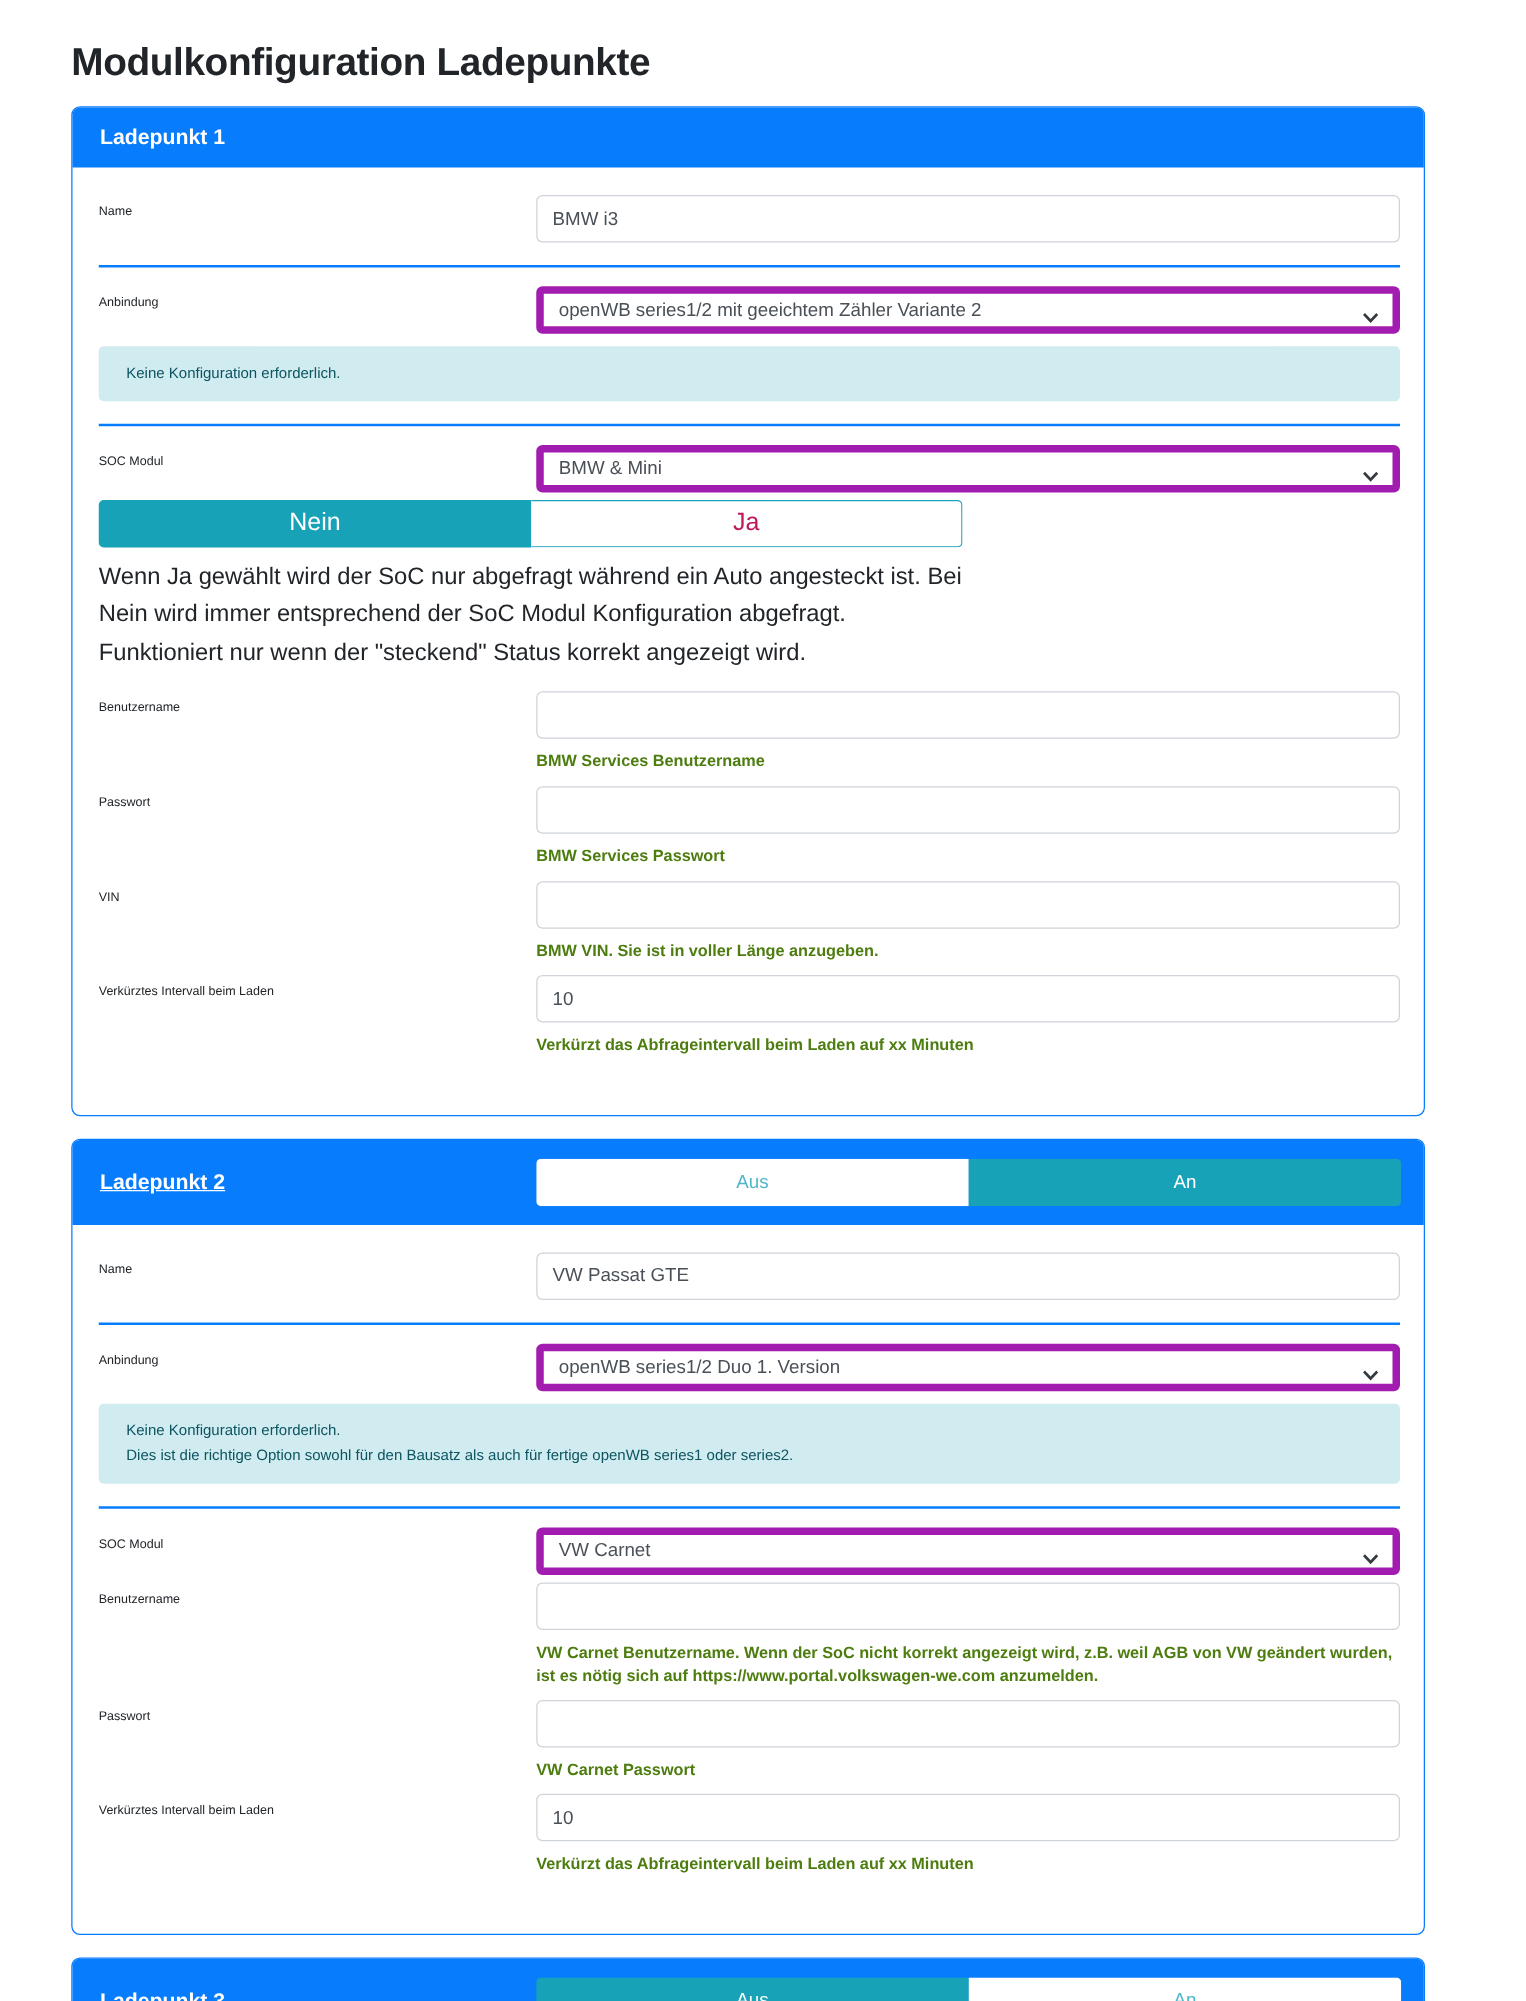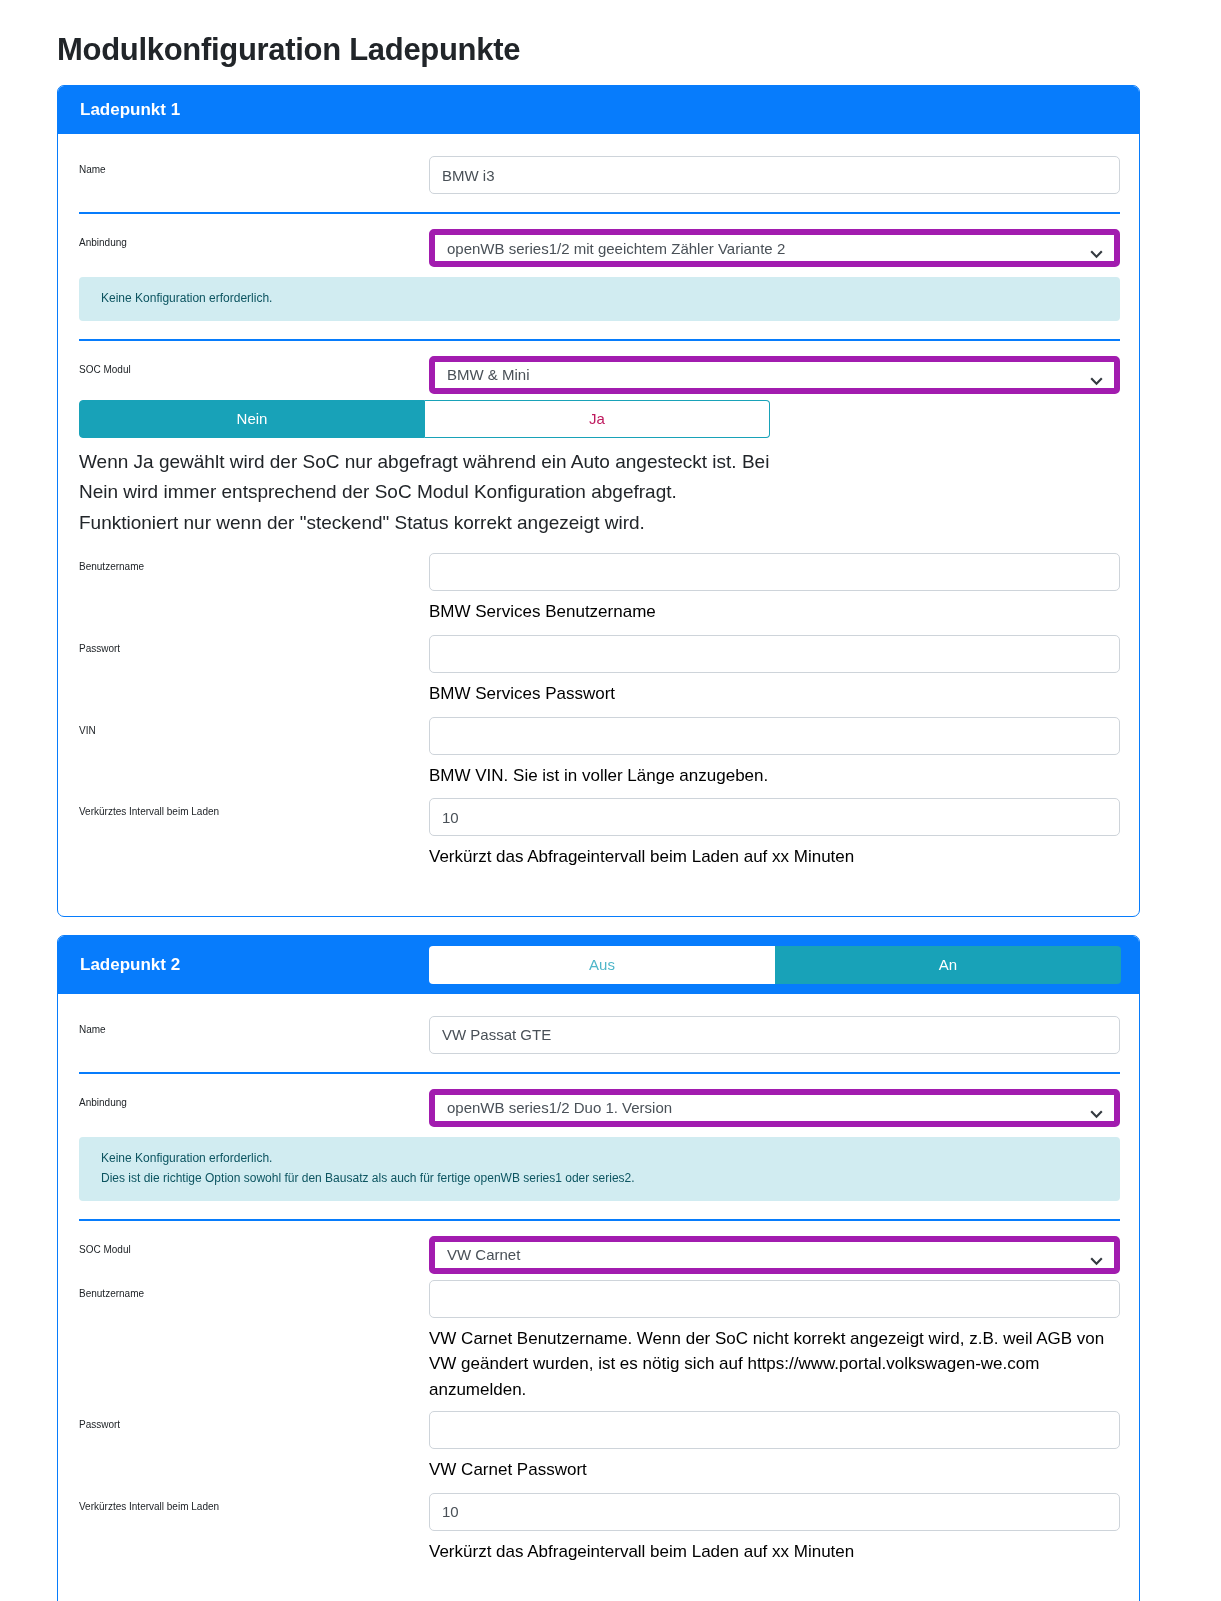--- a/index.html
+++ b/index.html
@@ -29,21 +29,21 @@
     background: #077cfc;
     color: #fff;
     font-size: 17px;
     font-weight: 700;
     height: 48px;
     display: flex;
     align-items: center;
     padding: 0 22px;
     border-radius: 6px 6px 0 0;
   }
-  .card-header.with-toggle { height: 58px; }
+  .card-header.with-toggle { height: 68px; text-decoration: underline; }
   .card.header-only { border-radius: 7px; }
   .card.header-only .card-header { border-radius: 6px; }
   .header-toggle {
     position: absolute;
     left: 371px;
     top: 50%;
     transform: translateY(-50%);
     width: 692px;
     height: 38px;
     display: flex;
@@ -98,24 +98,25 @@
     display: flex;
     align-items: center;
     padding: 0 32px 0 12px;
     font-size: 15px;
     color: #495057;
     cursor: pointer;
   }
   .select .chevron { position: absolute; right: 11px; top: 15px; }
 
   .hint {
-    font-size: 17px;
+    font-size: 13px;
     line-height: 1.5;
     margin-top: 8px;
-    color: #000000;
+    color: #4d7c0f;
+    font-weight: bold;
   }
   .help {
     font-size: 19px;
     line-height: 1.6;
     margin-top: 9px;
     color: #212529;
   }
   .divider {
     border: none;
     border-top: 2px solid #077cfc;
@@ -134,21 +135,21 @@
     display: flex;
     width: 100%;
     height: 38px;
     border-radius: 4px;
   }
   .btn {
     flex: 1;
     display: flex;
     align-items: center;
     justify-content: center;
-    font-size: 15px;
+    font-size: 20px;
     cursor: pointer;
   }
   .btn:first-child { border-radius: 4px 0 0 4px; }
   .btn:last-child  { border-radius: 0 4px 4px 0; }
   .btn.active   { background: #18a2b8; color: #fff; border: 1px solid #18a2b8; }
   .btn.inactive { background: #fff; color: #be185d; border: 1px solid #18a2b8; border-left: none; }
 </style>
 </head>
 <body>
 

